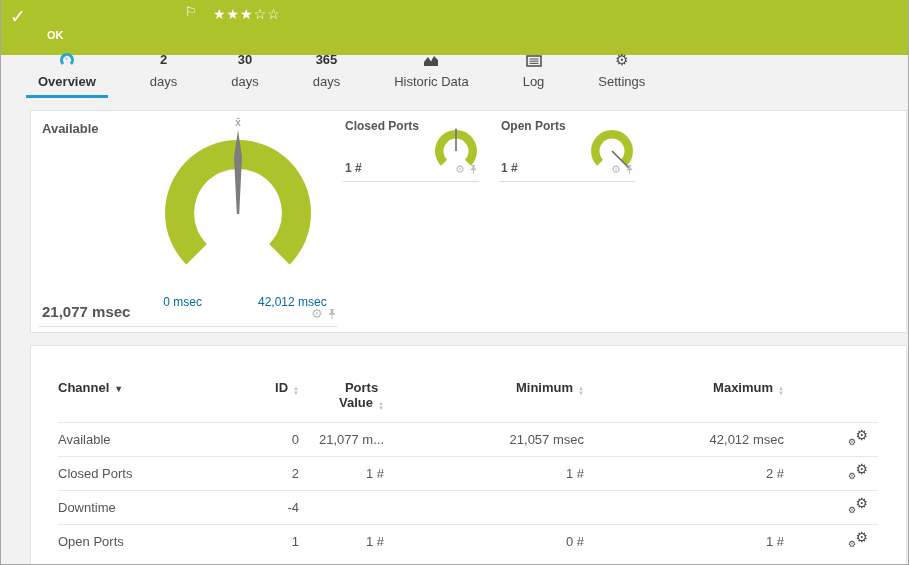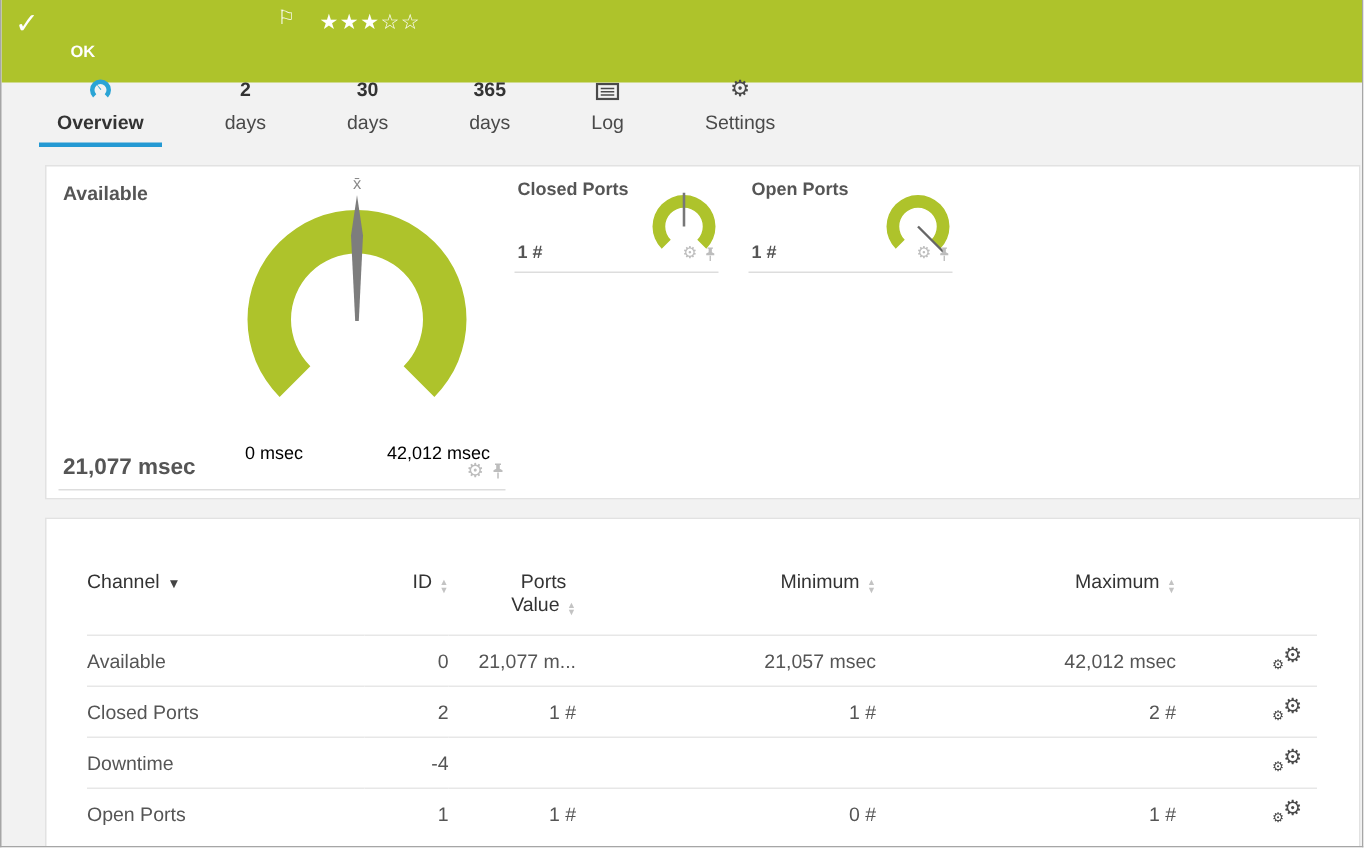--- a/index.html
+++ b/index.html
@@ -26,41 +26,41 @@
   .tgear{font-size:15px;color:#4a4a4a;line-height:1;}
   
   .panel{position:absolute;left:29px;width:877px;background:#fff;border:1px solid #e2e2e2;box-sizing:border-box;}
   .gpanel{top:110px;height:223px;}
   .tpanel{top:345px;height:232px;}
   
   .card{position:absolute;border-bottom:1px solid #ddd;box-sizing:border-box;}
   .card-title{position:absolute;left:3px;top:4px;font-size:13px;font-weight:bold;color:#555;}
   .card.main{left:8px;top:6px;width:298px;height:210px;}
   .card.main svg.g{position:absolute;left:0;top:0;}
-  .scale{position:absolute;top:178px;font-size:12px;color:#000000;}
+  .scale{position:absolute;top:178px;font-size:12px;color:#0369a1;}
   .scale.min{left:90px;width:73px;text-align:right;}
   .scale.max{left:219px;}
   .card-value{position:absolute;left:3px;top:186px;font-size:15px;font-weight:bold;color:#555;}
   .cicons{position:absolute;display:flex;gap:4px;align-items:center;color:#bdbdbd;}
   .card.main .cicons{left:272px;top:190px;}
   .cgear{font-size:13px;line-height:1;cursor:pointer;}
   .card.mini{top:6px;width:136px;height:65px;}
   .card.mini1{left:312px;}
   .card.mini2{left:468px;}
   .card.mini .card-title{top:2px;left:2px;font-size:12px;}
   .card.mini .card-value{top:44px;left:2px;font-size:12px;font-weight:bold;}
   .card.mini svg.g{position:absolute;left:90px;top:10px;}
   .card.mini .cicons{left:112px;top:47px;}
   .card.mini .cgear{font-size:11px;}
   
   table.ch{border-collapse:collapse;margin:34px 0 0 27px;width:820px;table-layout:fixed;font-size:13px;color:#555;}
   table.ch col.c-channel{width:185px;} table.ch col.c-id{width:56px;}
   table.ch col.c-last{width:85px;} table.ch col.c-min{width:200px;}
   table.ch col.c-max{width:200px;} table.ch col.c-edit{width:94px;}
-  table.ch th{font-weight:normal;color:#333;vertical-align:top;padding:0 0 12px 0;text-align:right;cursor:pointer;}
+  table.ch th{font-weight:bold;color:#333;vertical-align:top;padding:0 0 12px 0;text-align:right;cursor:pointer;}
   table.ch th.l{text-align:left;}
   table.ch td{height:33px;text-align:right;border-top:1px solid #e7e7e7;padding:0;}
   table.ch td.l{text-align:left;}
   .sort{display:inline-flex;flex-direction:column;vertical-align:2px;margin-left:5px;color:#c3c3c3;font-size:6px;line-height:4.5px;font-style:normal;}
   .caret{font-size:9px;color:#444;margin-left:5px;}
   .lastval-hd{display:inline-block;text-align:center;}
   .gears{position:relative;display:inline-block;width:20px;height:16px;margin-right:10px;cursor:pointer;color:#4a4a4a;}
   .gears .g1{position:absolute;right:0;top:-2px;font-size:14px;line-height:1;}
   .gears .g2{position:absolute;left:0;bottom:-1px;font-size:9px;line-height:1;}
 </style>
@@ -88,20 +88,26 @@
       <span class="num">2</span>
       <span>days</span>
     </div>
     <div class="tab">
       <span class="num">30</span>
       <span>days</span>
     </div>
     <div class="tab">
       <span class="num">365</span>
       <span>days</span>
+    </div>
+    <div class="tab">
+      <svg class="ticon" width="16" height="13" viewBox="0 0 16 13">
+        <path d="M1,12 L1,8 L5,3 L8,7.5 L11,2 L15,6 L15,12 Z" fill="#4a4a4a"></path>
+      </svg>
+      <span>Historic Data</span>
     </div>
     <div class="tab">
       <svg class="ticon" width="16" height="12" viewBox="0 0 16 12">
         <rect x="1" y="1" width="14" height="10" fill="none" stroke="#4a4a4a" stroke-width="1.5"></rect>
         <line x1="3.5" y1="4" x2="12.5" y2="4" stroke="#4a4a4a" stroke-width="1"></line>
         <line x1="3.5" y1="6.2" x2="12.5" y2="6.2" stroke="#4a4a4a" stroke-width="1"></line>
         <line x1="3.5" y1="8.4" x2="12.5" y2="8.4" stroke="#4a4a4a" stroke-width="1"></line>
       </svg>
       <span>Log</span>
     </div>

